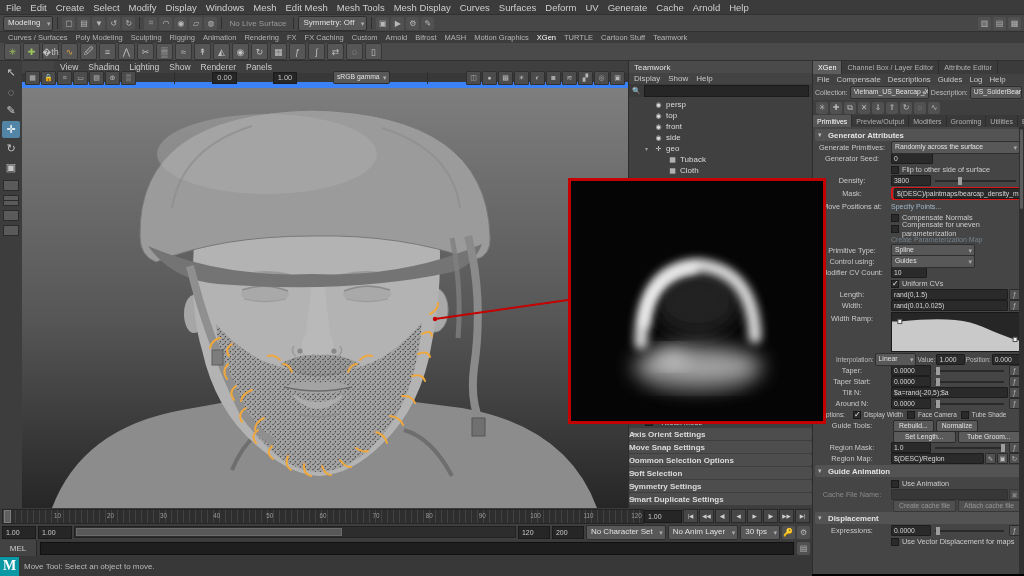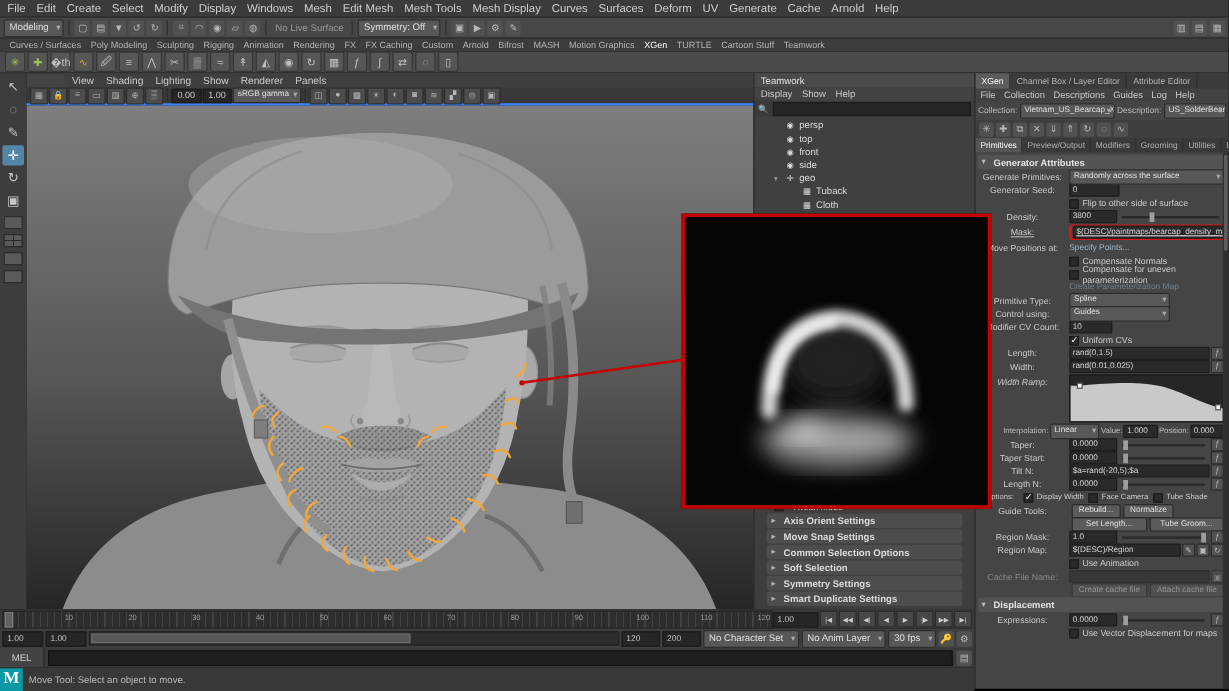--- a/index.html
+++ b/index.html
@@ -33,41 +33,41 @@
            align-items:center;padding-top:3px;gap:2px;box-sizing:border-box;}
   .tbi{width:18px;height:17px;color:#c6c6c6;font-size:11px;display:flex;align-items:center;justify-content:center;border-radius:2px;}
   .tbi.active{background:#5285a6;color:#fff;}
   .laybtn{width:16px;height:11px;border:1px solid #2b2b2b;background:#5a5a5a;margin-top:2px;box-sizing:border-box;}
   .laybtn.split{background:linear-gradient(90deg,#5a5a5a 49%,#2b2b2b 49% 51%,#5a5a5a 51%);}
   .laybtn.quad{background:linear-gradient(90deg,#5a5a5a 47%,#2b2b2b 47% 53%,#5a5a5a 53%),
                linear-gradient(#5a5a5a 42%,#2b2b2b 42% 58%,#5a5a5a 58%);background-blend-mode:darken;}
   
   #viewport{left:22px;top:61px;width:606px;height:447px;background:#444;}
   .vpmenus{height:12px;display:flex;gap:10px;padding:0 6px;align-items:center;font-size:8.5px;background:#3f3f3f;color:#cbcbcb;margin-left:32px;}
-  .vptoolbar{height:15px;background:#383838;display:flex;align-items:center;gap:1px;padding:0 3px;border-bottom:2px solid #3b82f6;box-sizing:border-box;}
+  .vptoolbar{height:15px;background:#383838;display:flex;align-items:center;gap:1px;padding:0 3px;border-bottom:6px solid #3b82f6;box-sizing:border-box;justify-content:space-between;}
   .vpico{width:13px;height:12px;background:#4c4c4c;border:1px solid #303030;border-radius:1px;color:#b5b5b5;
          font-size:7px;display:flex;align-items:center;justify-content:center;flex-shrink:0;}
   .vpfield{background:#262626;border:1px solid #1c1c1c;color:#c5c5c5;font-size:7.5px;height:10px;line-height:10px;padding:0 4px;}
   .vpcanvas{position:relative;width:606px;height:420px;overflow:hidden;}
   
   #midpanel{left:628px;top:61px;width:184px;height:447px;background:#3e3e3e;border-left:1px solid #2d2d2d;
             display:flex;flex-direction:column;box-sizing:border-box;}
   .mp-title{height:12px;background:#4a4a4a;font-size:8px;padding-left:5px;display:flex;align-items:center;color:#e0e0e0;}
   .mp-menus{height:11px;display:flex;gap:8px;padding:0 5px;font-size:8px;align-items:center;background:#434343;color:#c9c9c9;}
   .outliner-search{height:13px;display:flex;align-items:center;gap:3px;padding:0 3px;background:#3a3a3a;}
   .osearch{flex:1;background:#262626;border:1px solid #1b1b1b;height:10px;}
   .outliner-list{flex:1;background:#404040;overflow:hidden;padding-top:2px;}
   .olitem{height:11px;display:flex;align-items:center;gap:3px;font-size:8px;color:#dadada;padding-left:16px;}
   .olitem.indent1{padding-left:30px;}
   .olitem .tw{color:#9a9a9a;font-size:6px;width:6px;flex-shrink:0;}
   .olitem .oli{font-size:7px;width:9px;text-align:center;flex-shrink:0;}
   .ts-rows{background:#3e3e3e;padding:2px 0;margin-top:auto;}
   .tsrow{height:10px;font-size:7.5px;color:#c7c7c7;display:flex;align-items:center;padding-left:16px;gap:4px;}
-  .tssec{height:12px;background:#4d4d4d;border-radius:2px;margin:1px 10px;font-size:8px;font-weight:bold;
-         color:#dcdcdc;display:flex;align-items:center;padding-left:14px;position:relative;}
+  .tssec{height:12px;background:#4d4d4d;border-radius:2px;margin:1px 0;font-size:8px;font-weight:bold;
+         color:#dcdcdc;display:flex;align-items:center;position:relative;}
   .tssec::before{content:"▸";position:absolute;left:4px;font-size:7px;color:#b5b5b5;font-weight:normal;}
   
   #rightpanel{left:812px;top:61px;width:212px;height:513px;background:#454545;border-left:1px solid #2c2c2c;
               display:flex;flex-direction:column;overflow:hidden;box-sizing:border-box;}
   .rp-tabs{height:13px;display:flex;background:#3b3b3b;font-size:7.2px;flex-shrink:0;}
   .rp-tab{padding:0 5px;display:flex;align-items:center;color:#b2b2b2;border-right:1px solid #2e2e2e;white-space:nowrap;}
   .rp-tab.active{background:#5d5d5d;color:#fff;}
   .rp-menus{height:11px;display:flex;gap:7px;padding:0 4px;align-items:center;font-size:7.8px;background:#424242;color:#c9c9c9;flex-shrink:0;}
   .rp-coll{height:15px;display:flex;align-items:center;gap:2px;padding:0 2px;font-size:7px;flex-shrink:0;}
   .rp-coll .lab{color:#bdbdbd;white-space:nowrap;}
@@ -504,21 +504,21 @@
   <div class="abs" id="rightpanel">
     <div class="rp-tabs">
 
     <span class="rp-tab active">XGen</span>
         <span class="rp-tab">Channel Box / Layer Editor</span>
         <span class="rp-tab">Attribute Editor</span>
       </div>
     <div class="rp-menus">
 
     <span>File</span>
-        <span>Collection</span>
+        <span>Compensate</span>
         <span>Descriptions</span>
         <span>Guides</span>
         <span>Log</span>
         <span>Help</span>
       </div>
     <div class="rp-coll">
       <span class="lab">Collection:</span>
       <span class="dropdown sm" style="max-width:74px;"><span>Vietnam_US_Bearcap_XgenHair</span></span>
       <span class="lab">Description:</span>
       <span class="dropdown sm" style="max-width:60px;"><span>US_SolderBearcap</span></span>
@@ -563,21 +563,21 @@
         <span class="cb"></span>
         <span>Flip to other side of surface</span>
       </div>
       <div class="xrow">
         <span class="xlabel">Density:</span>
         <span class="tfield" style="width:34px;">3800</span>
         <span class="slider">
             <i></i>
           </span>
       </div>
-      <div class="xrow" style="height:15px;text-decoration:underline;">
+      <div class="xrow" style="height:15px;">
         <span class="xlabel">Mask:</span>
         <span class="redbox">
           <span class="tfield grow">$(DESC)/paintmaps/bearcap_density_mask</span>
 
         </span>
       </div>
       <div class="xrow">
         <span class="xlabel">Move Positions at:</span>
         <span class="link">Specify Points...</span>
       </div>
@@ -616,21 +616,21 @@
       <div class="xrow">
         <span class="xlabel">Length:</span>
         <span class="tfield grow">rand(0,1.5)</span>
         <span class="ibtn">ƒ</span>
       </div>
       <div class="xrow">
         <span class="xlabel">Width:</span>
         <span class="tfield grow">rand(0.01,0.025)</span>
         <span class="ibtn">ƒ</span>
       </div>
-      <div class="xrow" style="height:42px;align-items:flex-start;padding-top:1px;font-style:italic;">
+      <div class="xrow" style="height:42px;align-items:flex-start;padding-top:1px;">
         <span class="xlabel" style="padding-top:2px;">Width Ramp:</span>
         <span class="ramp">
           <svg width="100%" height="100%" viewBox="0 0 130 36" preserveAspectRatio="none">
             <path d="M0,8 L8,8 C40,5 62,5 80,9 C98,14 112,22 130,26 L130,36 L0,36 Z" fill="#c9c9c9"></path>
             <rect x="6" y="6" width="4" height="4" fill="#f5f5f5" stroke="#555"></rect>
             <rect x="124" y="23" width="4" height="4" fill="#f5f5f5" stroke="#555"></rect>
           </svg>
         </span>
       </div>
       <div class="xrow">
@@ -656,21 +656,21 @@
             <i style="left:2%;"></i>
           </span>
         <span class="ibtn">ƒ</span>
       </div>
       <div class="xrow">
         <span class="xlabel">Tilt N:</span>
         <span class="tfield grow">$a=rand(-20,5);$a</span>
         <span class="ibtn">ƒ</span>
       </div>
       <div class="xrow">
-        <span class="xlabel">Length N:</span>
+        <span class="xlabel">Around N:</span>
         <span class="tfield" style="width:34px;">0.0000</span>
         <span class="slider">
             <i style="left:2%;"></i>
           </span>
         <span class="ibtn">ƒ</span>
       </div>
       <div class="xrow" style="font-size:6.4px;">
         <span class="xlabel" style="width:34px;">Options:</span>
         <span class="cb on"></span>
         <span>Display Width</span>
@@ -699,20 +699,23 @@
         <span class="ibtn">ƒ</span>
       </div>
       <div class="xrow">
         <span class="xlabel">Region Map:</span>
         <span class="tfield grow">$(DESC)/Region</span>
         <span class="ibtn">✎</span>
         <span class="ibtn">▣</span>
         <span class="ibtn">↻</span>
       </div>
 
+      <div class="xsec-h">
+          <span>Guide Animation</span>
+        </div>
       <div class="xrow">
         <span class="xlabel"></span>
         <span class="cb"></span>
         <span>Use Animation</span>
       </div>
       <div class="xrow dim">
         <span class="xlabel">Cache File Name:</span>
         <span class="tfield grow"></span>
         <span class="ibtn">▣</span>
       </div>

